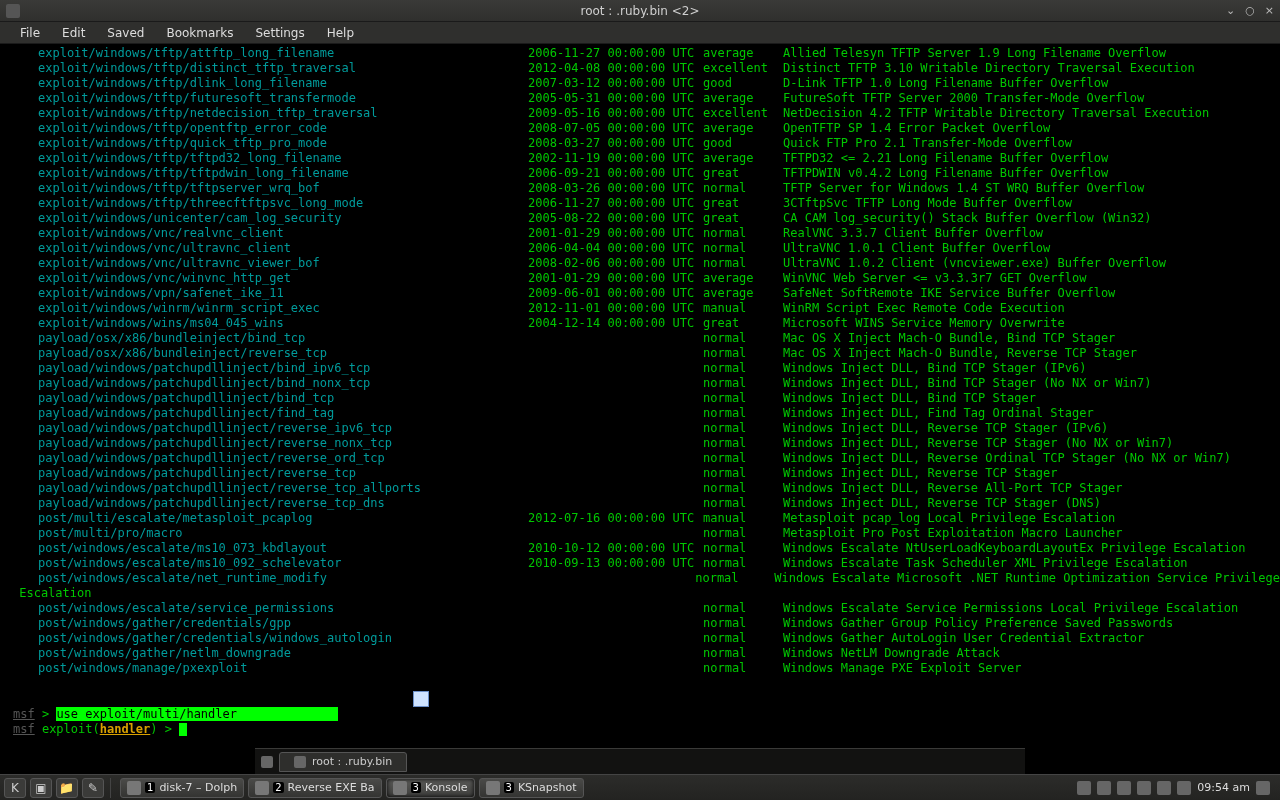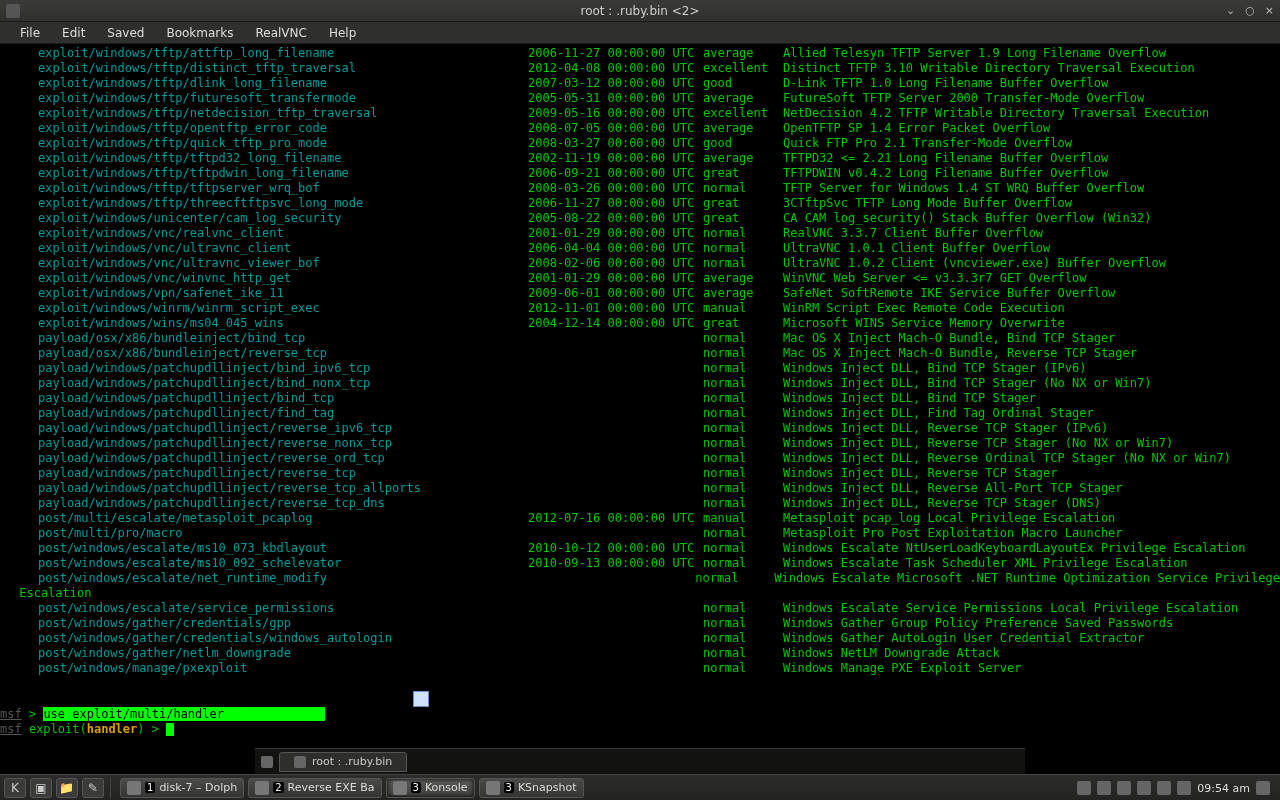--- a/index.html
+++ b/index.html
@@ -37,26 +37,26 @@
     white-space:pre;
     overflow:hidden;
   }
   .row { display:flex; }
   .pad { width:18px; } 
   .c-name { color:#009b9b; width:490px;margin-left:20px; }  
   .c-date { color:#00c800; width:175px; text-align:left;}
   .c-rank { color:#00c800; width:80px; }
   .c-desc { color:#00c800; }
   .wrapline { color:#00c800; padding-left:12px; }
-  .prompt-line { padding-left:0;}
+  .prompt-line { padding-left:13px;}
   .msf { color:#555; text-decoration:underline;}
   .gt  { color:#00c800;}
   .hil { background:#00ff00; color:#000;}
   .cursor { display:inline-block; width:8px; height:13px; background:#00ff00; vertical-align:middle;}
-  .orange { color:#d8a000; font-weight:bold;}
+  .orange { color:#d8a000; font-weight:bold;text-decoration:underline;}
   .docicon{
     display:inline-block;width:16px;height:16px;background:#cfe3ff;border:1px solid #6b8fc9;
     position:relative; vertical-align:middle; margin-left:413px;
   }
   
   .taskbar {
     position:absolute; left:0; right:0; bottom:0; height:26px;
     background:linear-gradient(#2c2c2a,#232321);
     border-top:1px solid #444;
     display:flex; align-items:center; gap:4px;
@@ -71,21 +71,21 @@
   .taskbar .sep { width:4px; height:20px; border-left:1px solid #444; margin:0 2px;}
   .taskbar .taskbtn {
     height:20px; background:linear-gradient(#4a4a48,#343432);
     border:1px solid #555; border-radius:3px; padding:0 6px;
     display:flex; align-items:center; gap:4px; max-width:140px;
     overflow:hidden; white-space:nowrap;
   }
   .taskbar .taskbtn.active { background:linear-gradient(#5a5a58,#3e3e3c); box-shadow:inset 0 0 4px #000;}
   .taskbar .taskbtn .ticon{width:14px;height:14px;background:#777;border-radius:2px;display:inline-block;}
   .taskbar .spacer{flex:1;}
-  .tray{display:flex;align-items:flex-end;gap:6px;padding-right:6px;}
+  .tray{display:flex;align-items:center;gap:6px;padding-right:6px;}
   .tray .ticon{width:14px;height:14px;background:#666;border-radius:2px;}
   .clock{color:#ddd;}
   .titletabs {
     position:absolute; left:255px; bottom:26px; height:26px; width:770px;
     background:rgba(30,30,28,.6);
     display:flex; align-items:center;
     border-top:1px solid #3a3a38;
     font-family:"DejaVu Sans",sans-serif; font-size:11px; color:#ccc;
   }
   .titletabs .tab{
@@ -105,21 +105,21 @@
     <span>○</span>
     <span>×</span>
   </div>
 </div>
 
 <div class="menubar" id="menubar">
     <span class="mi">File</span>
     <span class="mi">Edit</span>
     <span class="mi">Saved</span>
     <span class="mi">Bookmarks</span>
-    <span class="mi">RealVNC</span>
+    <span class="mi">Settings</span>
     <span class="mi">Help</span>
   </div>
 
 <div class="term" id="term"><div class="row"><span class="pad">   </span><span class="c-name">exploit/windows/tftp/attftp_long_filename</span><span class="c-date">2006-11-27 00:00:00 UTC</span><span class="c-rank">average</span><span class="c-desc">Allied Telesyn TFTP Server 1.9 Long Filename Overflow</span></div><div class="row"><span class="pad">   </span><span class="c-name">exploit/windows/tftp/distinct_tftp_traversal</span><span class="c-date">2012-04-08 00:00:00 UTC</span><span class="c-rank">excellent</span><span class="c-desc">Distinct TFTP 3.10 Writable Directory Traversal Execution</span></div><div class="row"><span class="pad">   </span><span class="c-name">exploit/windows/tftp/dlink_long_filename</span><span class="c-date">2007-03-12 00:00:00 UTC</span><span class="c-rank">good</span><span class="c-desc">D-Link TFTP 1.0 Long Filename Buffer Overflow</span></div><div class="row"><span class="pad">   </span><span class="c-name">exploit/windows/tftp/futuresoft_transfermode</span><span class="c-date">2005-05-31 00:00:00 UTC</span><span class="c-rank">average</span><span class="c-desc">FutureSoft TFTP Server 2000 Transfer-Mode Overflow</span></div><div class="row"><span class="pad">   </span><span class="c-name">exploit/windows/tftp/netdecision_tftp_traversal</span><span class="c-date">2009-05-16 00:00:00 UTC</span><span class="c-rank">excellent</span><span class="c-desc">NetDecision 4.2 TFTP Writable Directory Traversal Execution</span></div><div class="row"><span class="pad">   </span><span class="c-name">exploit/windows/tftp/opentftp_error_code</span><span class="c-date">2008-07-05 00:00:00 UTC</span><span class="c-rank">average</span><span class="c-desc">OpenTFTP SP 1.4 Error Packet Overflow</span></div><div class="row"><span class="pad">   </span><span class="c-name">exploit/windows/tftp/quick_tftp_pro_mode</span><span class="c-date">2008-03-27 00:00:00 UTC</span><span class="c-rank">good</span><span class="c-desc">Quick FTP Pro 2.1 Transfer-Mode Overflow</span></div><div class="row"><span class="pad">   </span><span class="c-name">exploit/windows/tftp/tftpd32_long_filename</span><span class="c-date">2002-11-19 00:00:00 UTC</span><span class="c-rank">average</span><span class="c-desc">TFTPD32 &lt;= 2.21 Long Filename Buffer Overflow</span></div><div class="row"><span class="pad">   </span><span class="c-name">exploit/windows/tftp/tftpdwin_long_filename</span><span class="c-date">2006-09-21 00:00:00 UTC</span><span class="c-rank">great</span><span class="c-desc">TFTPDWIN v0.4.2 Long Filename Buffer Overflow</span></div><div class="row"><span class="pad">   </span><span class="c-name">exploit/windows/tftp/tftpserver_wrq_bof</span><span class="c-date">2008-03-26 00:00:00 UTC</span><span class="c-rank">normal</span><span class="c-desc">TFTP Server for Windows 1.4 ST WRQ Buffer Overflow</span></div><div class="row"><span class="pad">   </span><span class="c-name">exploit/windows/tftp/threecftftpsvc_long_mode</span><span class="c-date">2006-11-27 00:00:00 UTC</span><span class="c-rank">great</span><span class="c-desc">3CTftpSvc TFTP Long Mode Buffer Overflow</span></div><div class="row"><span class="pad">   </span><span class="c-name">exploit/windows/unicenter/cam_log_security</span><span class="c-date">2005-08-22 00:00:00 UTC</span><span class="c-rank">great</span><span class="c-desc">CA CAM log_security() Stack Buffer Overflow (Win32)</span></div><div class="row"><span class="pad">   </span><span class="c-name">exploit/windows/vnc/realvnc_client</span><span class="c-date">2001-01-29 00:00:00 UTC</span><span class="c-rank">normal</span><span class="c-desc">RealVNC 3.3.7 Client Buffer Overflow</span></div><div class="row"><span class="pad">   </span><span class="c-name">exploit/windows/vnc/ultravnc_client</span><span class="c-date">2006-04-04 00:00:00 UTC</span><span class="c-rank">normal</span><span class="c-desc">UltraVNC 1.0.1 Client Buffer Overflow</span></div><div class="row"><span class="pad">   </span><span class="c-name">exploit/windows/vnc/ultravnc_viewer_bof</span><span class="c-date">2008-02-06 00:00:00 UTC</span><span class="c-rank">normal</span><span class="c-desc">UltraVNC 1.0.2 Client (vncviewer.exe) Buffer Overflow</span></div><div class="row"><span class="pad">   </span><span class="c-name">exploit/windows/vnc/winvnc_http_get</span><span class="c-date">2001-01-29 00:00:00 UTC</span><span class="c-rank">average</span><span class="c-desc">WinVNC Web Server &lt;= v3.3.3r7 GET Overflow</span></div><div class="row"><span class="pad">   </span><span class="c-name">exploit/windows/vpn/safenet_ike_11</span><span class="c-date">2009-06-01 00:00:00 UTC</span><span class="c-rank">average</span><span class="c-desc">SafeNet SoftRemote IKE Service Buffer Overflow</span></div><div class="row"><span class="pad">   </span><span class="c-name">exploit/windows/winrm/winrm_script_exec</span><span class="c-date">2012-11-01 00:00:00 UTC</span><span class="c-rank">manual</span><span class="c-desc">WinRM Script Exec Remote Code Execution</span></div><div class="row"><span class="pad">   </span><span class="c-name">exploit/windows/wins/ms04_045_wins</span><span class="c-date">2004-12-14 00:00:00 UTC</span><span class="c-rank">great</span><span class="c-desc">Microsoft WINS Service Memory Overwrite</span></div><div class="row"><span class="pad">   </span><span class="c-name">payload/osx/x86/bundleinject/bind_tcp</span><span class="c-date"></span><span class="c-rank">normal</span><span class="c-desc">Mac OS X Inject Mach-O Bundle, Bind TCP Stager</span></div><div class="row"><span class="pad">   </span><span class="c-name">payload/osx/x86/bundleinject/reverse_tcp</span><span class="c-date"></span><span class="c-rank">normal</span><span class="c-desc">Mac OS X Inject Mach-O Bundle, Reverse TCP Stager</span></div><div class="row"><span class="pad">   </span><span class="c-name">payload/windows/patchupdllinject/bind_ipv6_tcp</span><span class="c-date"></span><span class="c-rank">normal</span><span class="c-desc">Windows Inject DLL, Bind TCP Stager (IPv6)</span></div><div class="row"><span class="pad">   </span><span class="c-name">payload/windows/patchupdllinject/bind_nonx_tcp</span><span class="c-date"></span><span class="c-rank">normal</span><span class="c-desc">Windows Inject DLL, Bind TCP Stager (No NX or Win7)</span></div><div class="row"><span class="pad">   </span><span class="c-name">payload/windows/patchupdllinject/bind_tcp</span><span class="c-date"></span><span class="c-rank">normal</span><span class="c-desc">Windows Inject DLL, Bind TCP Stager</span></div><div class="row"><span class="pad">   </span><span class="c-name">payload/windows/patchupdllinject/find_tag</span><span class="c-date"></span><span class="c-rank">normal</span><span class="c-desc">Windows Inject DLL, Find Tag Ordinal Stager</span></div><div class="row"><span class="pad">   </span><span class="c-name">payload/windows/patchupdllinject/reverse_ipv6_tcp</span><span class="c-date"></span><span class="c-rank">normal</span><span class="c-desc">Windows Inject DLL, Reverse TCP Stager (IPv6)</span></div><div class="row"><span class="pad">   </span><span class="c-name">payload/windows/patchupdllinject/reverse_nonx_tcp</span><span class="c-date"></span><span class="c-rank">normal</span><span class="c-desc">Windows Inject DLL, Reverse TCP Stager (No NX or Win7)</span></div><div class="row"><span class="pad">   </span><span class="c-name">payload/windows/patchupdllinject/reverse_ord_tcp</span><span class="c-date"></span><span class="c-rank">normal</span><span class="c-desc">Windows Inject DLL, Reverse Ordinal TCP Stager (No NX or Win7)</span></div><div class="row"><span class="pad">   </span><span class="c-name">payload/windows/patchupdllinject/reverse_tcp</span><span class="c-date"></span><span class="c-rank">normal</span><span class="c-desc">Windows Inject DLL, Reverse TCP Stager</span></div><div class="row"><span class="pad">   </span><span class="c-name">payload/windows/patchupdllinject/reverse_tcp_allports</span><span class="c-date"></span><span class="c-rank">normal</span><span class="c-desc">Windows Inject DLL, Reverse All-Port TCP Stager</span></div><div class="row"><span class="pad">   </span><span class="c-name">payload/windows/patchupdllinject/reverse_tcp_dns</span><span class="c-date"></span><span class="c-rank">normal</span><span class="c-desc">Windows Inject DLL, Reverse TCP Stager (DNS)</span></div><div class="row"><span class="pad">   </span><span class="c-name">post/multi/escalate/metasploit_pcaplog</span><span class="c-date">2012-07-16 00:00:00 UTC</span><span class="c-rank">manual</span><span class="c-desc">Metasploit pcap_log Local Privilege Escalation</span></div><div class="row"><span class="pad">   </span><span class="c-name">post/multi/pro/macro</span><span class="c-date"></span><span class="c-rank">normal</span><span class="c-desc">Metasploit Pro Post Exploitation Macro Launcher</span></div><div class="row"><span class="pad">   </span><span class="c-name">post/windows/escalate/ms10_073_kbdlayout</span><span class="c-date">2010-10-12 00:00:00 UTC</span><span class="c-rank">normal</span><span class="c-desc">Windows Escalate NtUserLoadKeyboardLayoutEx Privilege Escalation</span></div><div class="row"><span class="pad">   </span><span class="c-name">post/windows/escalate/ms10_092_schelevator</span><span class="c-date">2010-09-13 00:00:00 UTC</span><span class="c-rank">normal</span><span class="c-desc">Windows Escalate Task Scheduler XML Privilege Escalation</span></div><div class="row"><span class="pad">   </span><span class="c-name">post/windows/escalate/net_runtime_modify</span><span class="c-date"></span><span class="c-rank">normal</span><span class="c-desc">Windows Escalate Microsoft .NET Runtime Optimization Service Privilege</span></div><div class="wrapline"> Escalation</div><div class="row"><span class="pad">   </span><span class="c-name">post/windows/escalate/service_permissions</span><span class="c-date"></span><span class="c-rank">normal</span><span class="c-desc">Windows Escalate Service Permissions Local Privilege Escalation</span></div><div class="row"><span class="pad">   </span><span class="c-name">post/windows/gather/credentials/gpp</span><span class="c-date"></span><span class="c-rank">normal</span><span class="c-desc">Windows Gather Group Policy Preference Saved Passwords</span></div><div class="row"><span class="pad">   </span><span class="c-name">post/windows/gather/credentials/windows_autologin</span><span class="c-date"></span><span class="c-rank">normal</span><span class="c-desc">Windows Gather AutoLogin User Credential Extractor</span></div><div class="row"><span class="pad">   </span><span class="c-name">post/windows/gather/netlm_downgrade</span><span class="c-date"></span><span class="c-rank">normal</span><span class="c-desc">Windows NetLM Downgrade Attack</span></div><div class="row"><span class="pad">   </span><span class="c-name">post/windows/manage/pxexploit</span><span class="c-date"></span><span class="c-rank">normal</span><span class="c-desc">Windows Manage PXE Exploit Server</span></div><div>&nbsp;</div><div><span class="docicon"></span></div><div class="prompt-line"><span class="msf">msf</span><span class="gt"> &gt; </span><span class="hil">use exploit/multi/handler              </span></div><div class="prompt-line"><span class="msf">msf</span><span> exploit(</span><span class="orange">handler</span><span>) &gt; </span><span class="cursor"></span></div></div>
 
 <div class="titletabs">
   <span class="smallic" style="margin-left:6px;"></span>
   <div class="tab">
     <span class="smallic"></span>
     <span>root : .ruby.bin</span>

